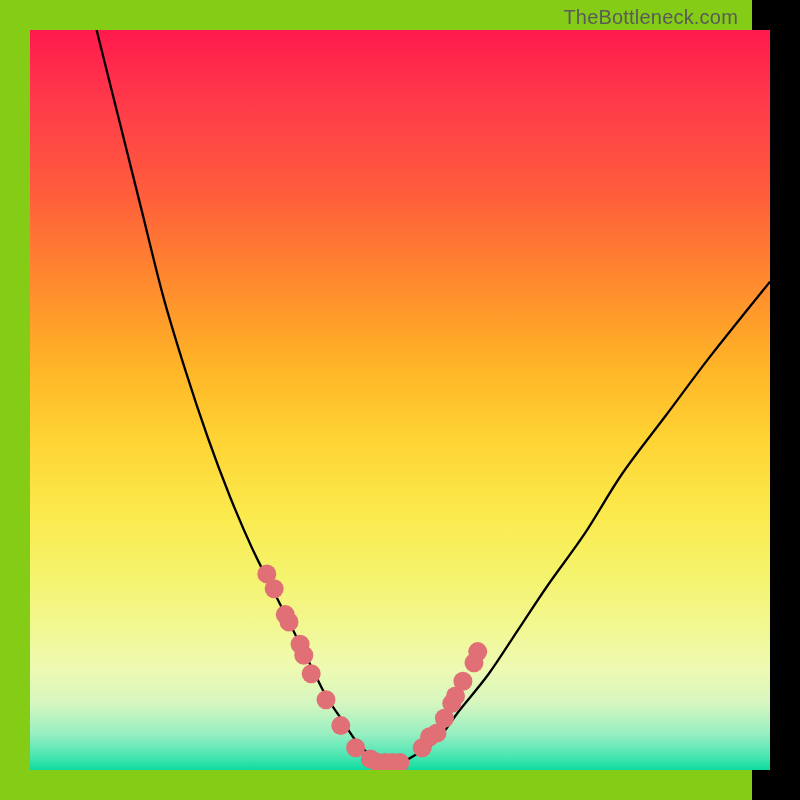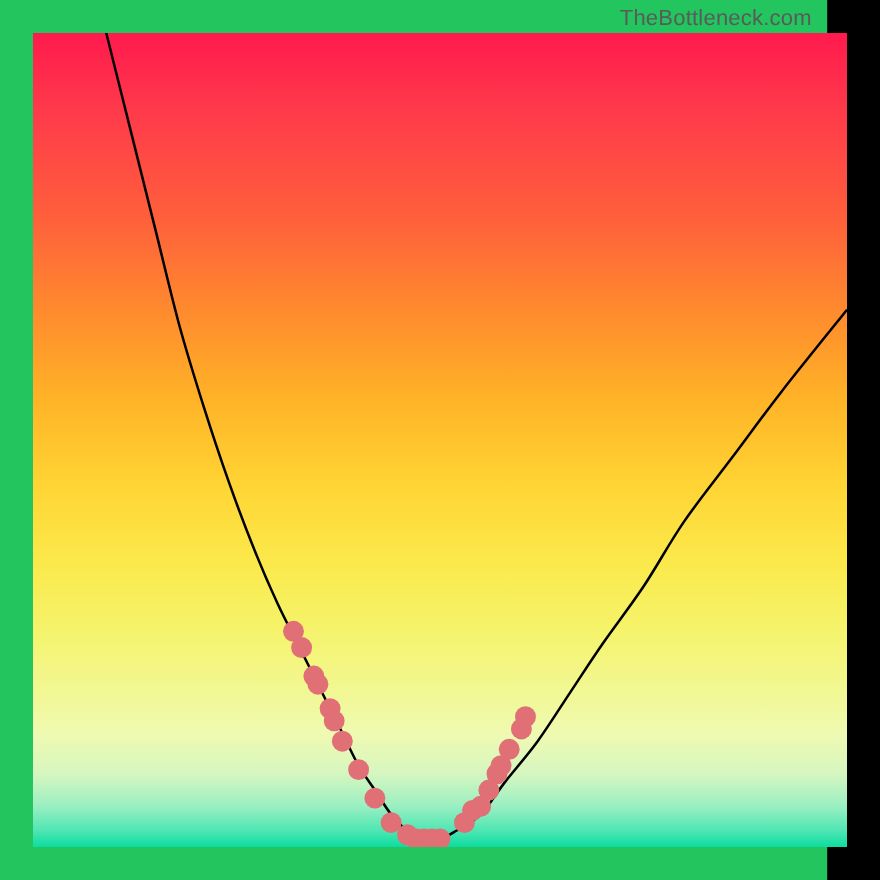--- a/index.html
+++ b/index.html
@@ -8,21 +8,21 @@
     width: 800px;
     height: 800px;
     background: #000;
     overflow: hidden;
     font-family: Arial, Helvetica, sans-serif;
   }
   .container {
     position: relative;
     width: 752px;
     height: 800px;
-    background: #22c55e;
+    background: #84cc16;
   }
   .plot-area {
     position: absolute;
     left: 30px;
     top: 30px;
     width: 740px;
     height: 740px;
     background: linear-gradient(to bottom,
       #ff1a4d 0%,
       #ff3b4a 10%,

